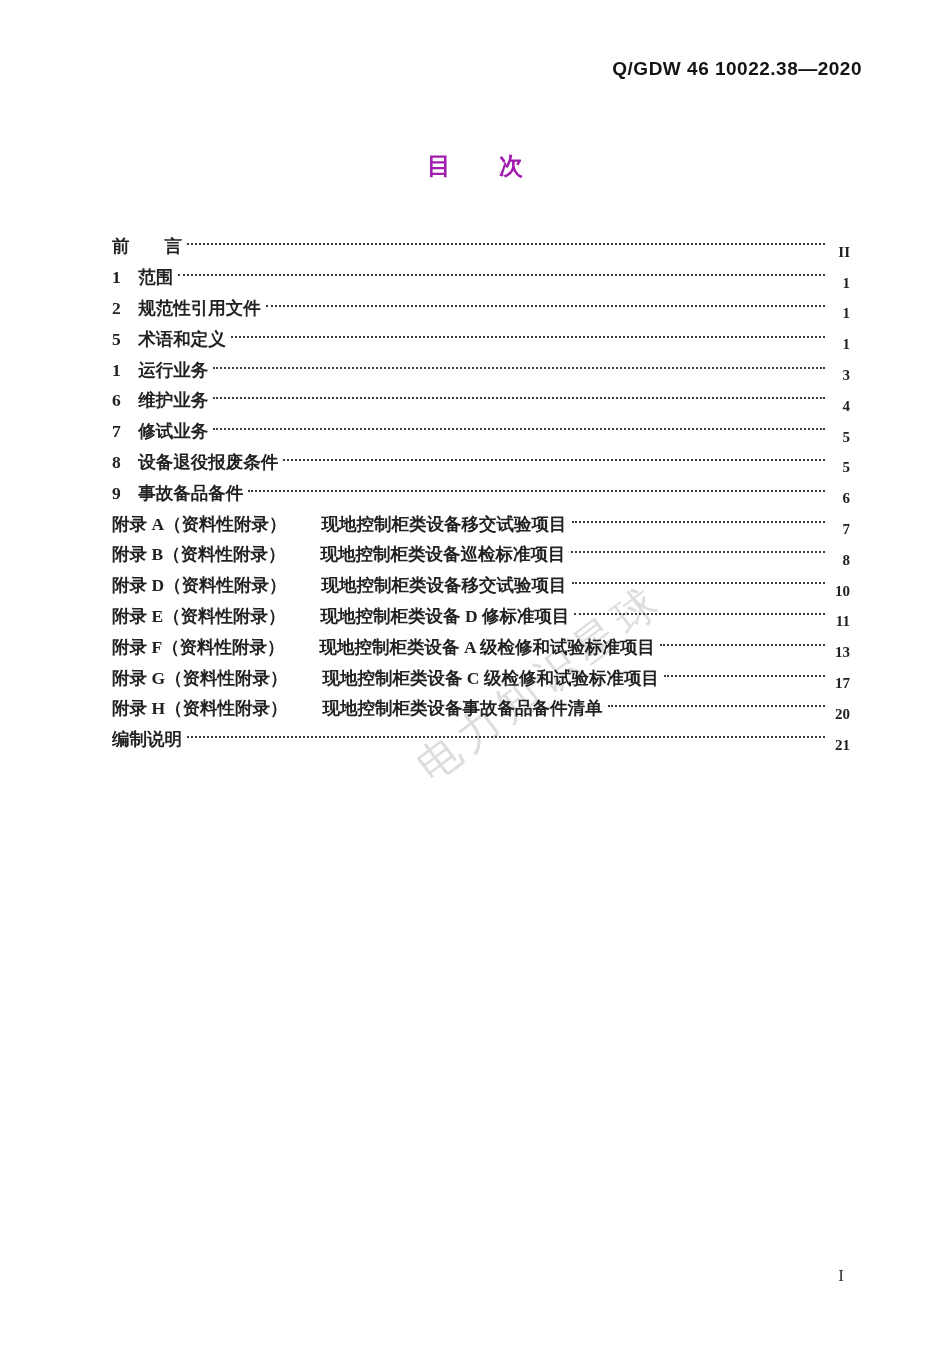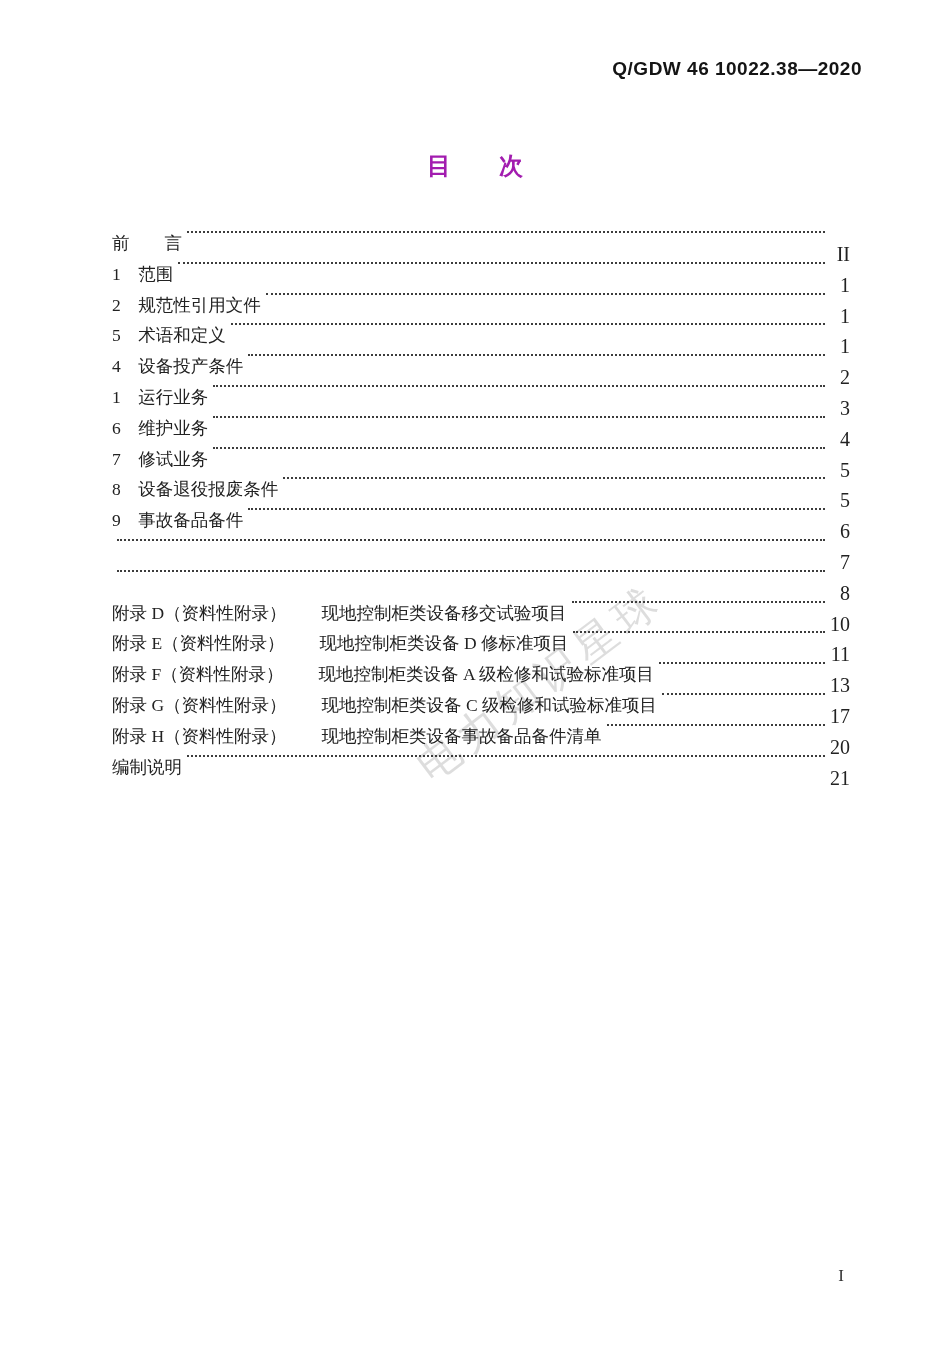--- a/index.html
+++ b/index.html
@@ -41,41 +41,42 @@
     white-space: pre;
   }
   .toc {
     position: absolute;
     top: 231px;
     left: 112px;
     width: 738px;
   }
   .toc-row {
     display: flex;
-    align-items: flex-start;
+    align-items: center;
     height: 30.8px;
     font-size: 17.5px;
     color: #222222;
     white-space: nowrap;
+    font-weight: bold;
   }
   .toc-label {
     flex: 0 0 auto;
     white-space: pre;
   }
   .leader {
     flex: 1 1 auto;
     border-bottom: 2px dotted #3c3c3c;
     margin: 0 3px 4px 5px;
     min-width: 12px;
   }
   .toc-page {
     flex: 0 0 auto;
     min-width: 22px;
     text-align: right;
-    font-size: 20px;
+    font-size: 15px;
     color: #222222;
     margin-top: 12px;
   }
   .watermark {
     position: absolute;
     left: 330px;
     top: 655px;
     width: 420px;
     text-align: center;
     transform: rotate(-37deg);
@@ -126,25 +127,20 @@
       <span class="leader"></span>
       <span class="toc-page">1</span>
     </div>
 
     <div class="toc-row">
       <span class="toc-label">5　术语和定义</span>
       <span class="leader"></span>
       <span class="toc-page">1</span>
     </div>
 
-    <div class="toc-row">
-      <span class="toc-label">4　设备投产条件</span>
-      <span class="leader"></span>
-      <span class="toc-page">2</span>
-    </div>
 
     <div class="toc-row">
       <span class="toc-label">1　运行业务</span>
       <span class="leader"></span>
       <span class="toc-page">3</span>
     </div>
 
     <div class="toc-row">
       <span class="toc-label">6　维护业务</span>
       <span class="leader"></span>
@@ -163,25 +159,27 @@
       <span class="toc-page">5</span>
     </div>
 
     <div class="toc-row">
       <span class="toc-label">9　事故备品备件</span>
       <span class="leader"></span>
       <span class="toc-page">6</span>
     </div>
 
     <div class="toc-row">
+      <span class="toc-label">附录 A（资料性附录）　　现地控制柜类设备移交试验项目</span>
       <span class="leader"></span>
       <span class="toc-page">7</span>
     </div>
 
     <div class="toc-row">
+      <span class="toc-label">附录 B（资料性附录）　　现地控制柜类设备巡检标准项目</span>
       <span class="leader"></span>
       <span class="toc-page">8</span>
     </div>
 
 
     <div class="toc-row">
       <span class="toc-label">附录 D（资料性附录）　　现地控制柜类设备移交试验项目</span>
       <span class="leader"></span>
       <span class="toc-page">10</span>
     </div>

